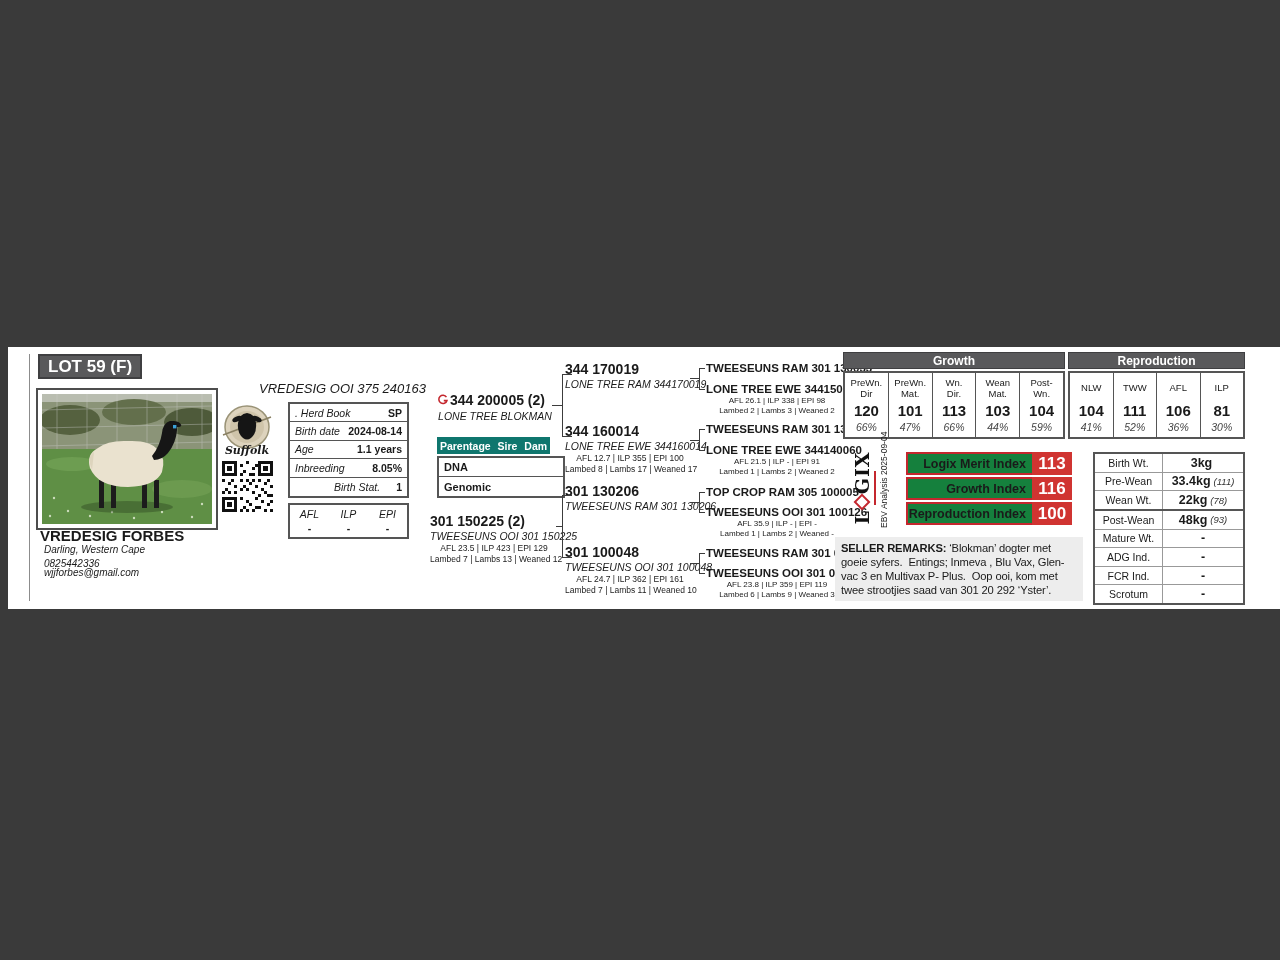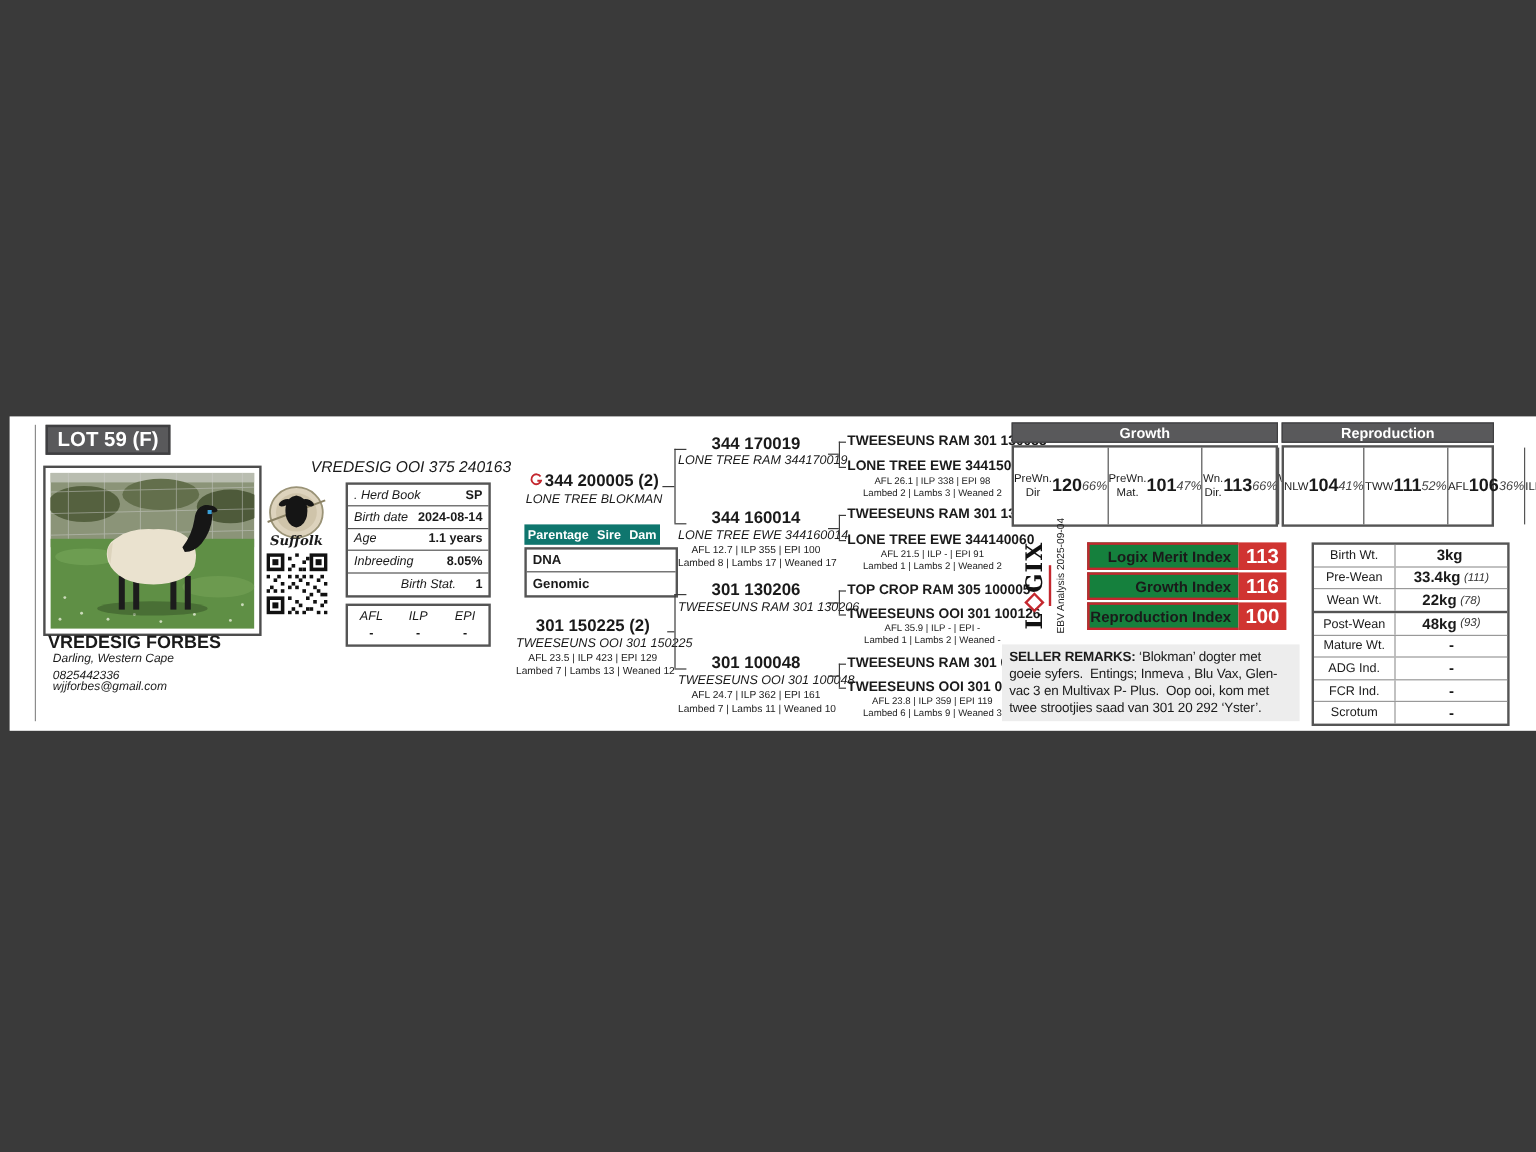--- a/index.html
+++ b/index.html
@@ -47,21 +47,21 @@
   .afl-val{font-weight:bold;}
 
   
   #parentage-header{left:437px;top:437px;width:113px;height:17px;background:#0f766e;color:#fff;
                     font-size:10.5px;font-weight:bold;display:flex;align-items:center;justify-content:center;word-spacing:4px;}
   #parentage-box{left:437px;top:456px;width:128px;height:42px;border:2px solid #555;box-sizing:border-box;background:#fff;}
   .parentage-row{height:19px;display:flex;align-items:center;padding-left:5px;font-size:11px;font-weight:bold;border-bottom:1px solid #555;box-sizing:border-box;}
   .parentage-row:last-child{border-bottom:none;}
 
   
-  .ped-id{font-weight:bold;font-size:14px;text-align:center;white-space:nowrap;}
+  .ped-id{font-weight:bold;font-size:14px;text-align:left;white-space:nowrap;}
   .ped-name{font-style:italic;font-size:10.5px;text-align:center;white-space:nowrap;margin-top:1px;}
   .ped-stats{font-size:8.5px;text-align:center;white-space:nowrap;margin-top:1px;color:#222;}
   #sire-block{left:437px;top:392px;width:116px;}
   #dam-block{left:430px;top:513px;width:128px;}
   .gen2{left:565px;width:130px;}
   #g2-0{top:361px;} #g2-1{top:423px;} #g2-2{top:483px;} #g2-3{top:544px;}
   .gen3{left:706px;width:142px;}
   .g3-name{font-weight:bold;font-size:11.5px;white-space:nowrap;}
   .gen3 .ped-stats{font-size:8px;}
   #g3-0{top:362px;} #g3-1{top:383px;} #g3-2{top:423px;} #g3-3{top:444px;}
@@ -71,21 +71,21 @@
   #genomic-icon{display:inline-block;vertical-align:-1px;margin-right:2px;}
 
   
   .ebv-header{height:17px;background:#59595b;color:#fff;font-size:12px;font-weight:bold;
               display:flex;align-items:center;justify-content:center;border:1px solid #3f3f41;box-sizing:border-box;}
   #growth-header{left:843px;top:352px;width:222px;}
   #repro-header{left:1068px;top:352px;width:177px;}
   .ebv-table{top:371px;height:68px;border:2px solid #555;box-sizing:border-box;background:#fff;display:flex;}
   #growth-table{left:843px;width:222px;}
   #repro-table{left:1068px;width:177px;}
-  .ebv-col{flex:1;display:flex;flex-direction:row;align-items:center;border-left:1px solid #555;}
+  .ebv-col{flex:1;display:flex;flex-direction:column;align-items:center;border-left:1px solid #555;}
   .ebv-col:first-child{border-left:none;}
   .ebv-th{height:27px;display:flex;flex-direction:column;justify-content:center;align-items:center;
           font-size:9.5px;line-height:1.15;text-align:center;padding-top:2px;}
   .ebv-val{font-size:15px;font-weight:bold;line-height:18px;}
   .ebv-acc{font-size:10.5px;font-style:italic;color:#444;line-height:15px;}
 
   
   #logix-wrap{left:823px;top:471px;width:80px;height:34px;transform:rotate(-90deg);
               display:flex;flex-direction:column;align-items:center;justify-content:center;}
   #logix-brand{font-family:"DejaVu Serif",serif;font-weight:bold;font-size:19px;letter-spacing:1px;
@@ -103,21 +103,21 @@
   .index-value{width:40px;background:#d03431;color:#fff;font-weight:bold;font-size:17px;
                display:flex;align-items:center;justify-content:center;}
 
   
   #remarks-box{left:835px;top:537px;width:248px;height:64px;background:#ededed;box-sizing:border-box;
                padding:5px 4px 4px 6px;font-size:11.2px;letter-spacing:-.15px;line-height:1.24;}
   .remark-line{white-space:pre;}
   #remarks-title{font-weight:bold;}
 
   
-  #weights-table{left:1093px;top:452px;width:165px;height:153px;border:2px solid #555;box-sizing:border-box;background:#fff;
+  #weights-table{left:1093px;top:452px;width:152px;height:153px;border:2px solid #555;box-sizing:border-box;background:#fff;
                  display:flex;flex-direction:column;}
   .w-row{flex:1;display:flex;border-bottom:1px solid #999;box-sizing:border-box;}
   .w-row:last-child{border-bottom:none;}
   .w-row.thick{border-bottom:2px solid #555;}
   .w-label{width:67px;border-right:1px solid #999;display:flex;align-items:center;justify-content:center;font-size:10.5px;}
   .w-value{flex:1;display:flex;align-items:center;justify-content:center;}
   .w-num{font-weight:bold;font-size:12.5px;}
   .w-index{font-style:italic;font-size:9.5px;color:#333;margin-left:3px;}
 </style>
 </head>

